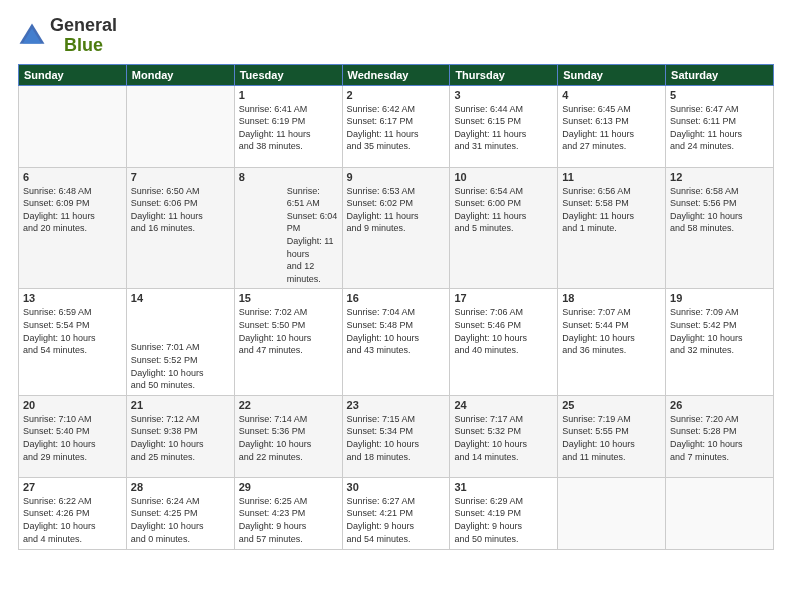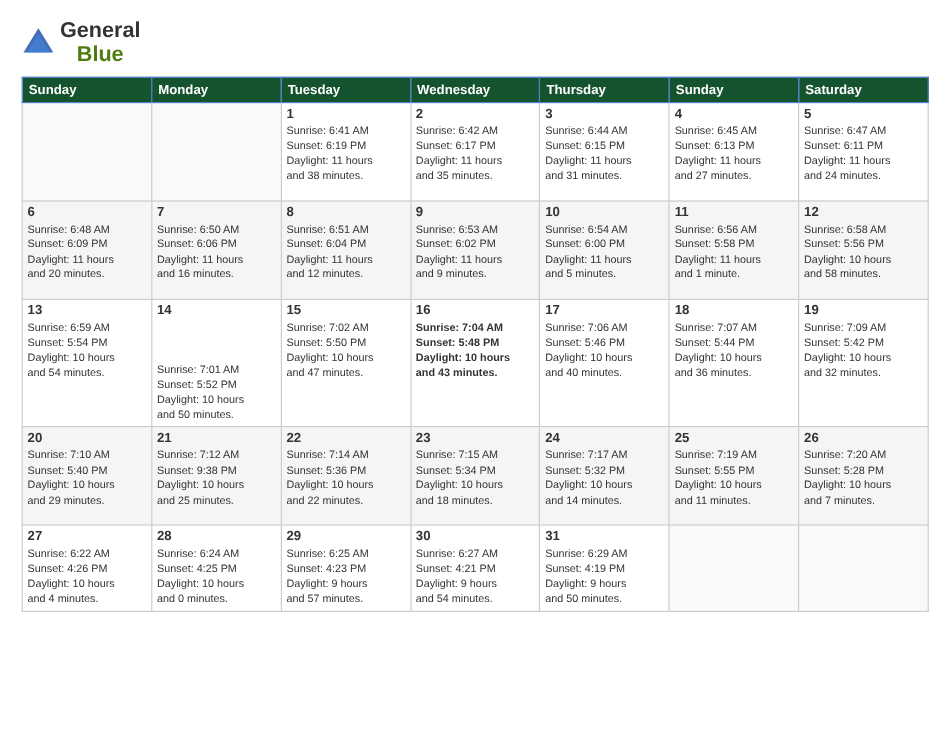--- a/index.html
+++ b/index.html
@@ -177,21 +177,21 @@
           </td>
           <td>
             <div class="day-num">7</div>
             <div class="day-info" style="white-space: pre-line;">Sunrise: 6:50 AM
 Sunset: 6:06 PM
 Daylight: 11 hours
 and 16 minutes.</div>
           </td>
           <td>
             <div class="day-num">8</div>
-            <div class="day-info" style="white-space: pre-line;">Sunrise: 6:51 AM
+            <div class="day-info" style="white-space: pre-line; margin-left: 48px;">Sunrise: 6:51 AM
 Sunset: 6:04 PM
 Daylight: 11 hours
 and 12 minutes.</div>
           </td>
           <td>
             <div class="day-num">9</div>
             <div class="day-info" style="white-space: pre-line;">Sunrise: 6:53 AM
 Sunset: 6:02 PM
 Daylight: 11 hours
 and 9 minutes.</div>
@@ -235,21 +235,21 @@
           </td>
           <td>
             <div class="day-num">15</div>
             <div class="day-info" style="white-space: pre-line;">Sunrise: 7:02 AM
 Sunset: 5:50 PM
 Daylight: 10 hours
 and 47 minutes.</div>
           </td>
           <td>
             <div class="day-num">16</div>
-            <div class="day-info" style="white-space: pre-line; font-weight: bold;">Sunrise: 7:04 AM
+            <div class="day-info" style="white-space: pre-line;">Sunrise: 7:04 AM
 Sunset: 5:48 PM
 Daylight: 10 hours
 and 43 minutes.</div>
           </td>
           <td>
             <div class="day-num">17</div>
             <div class="day-info" style="white-space: pre-line;">Sunrise: 7:06 AM
 Sunset: 5:46 PM
 Daylight: 10 hours
 and 40 minutes.</div>

